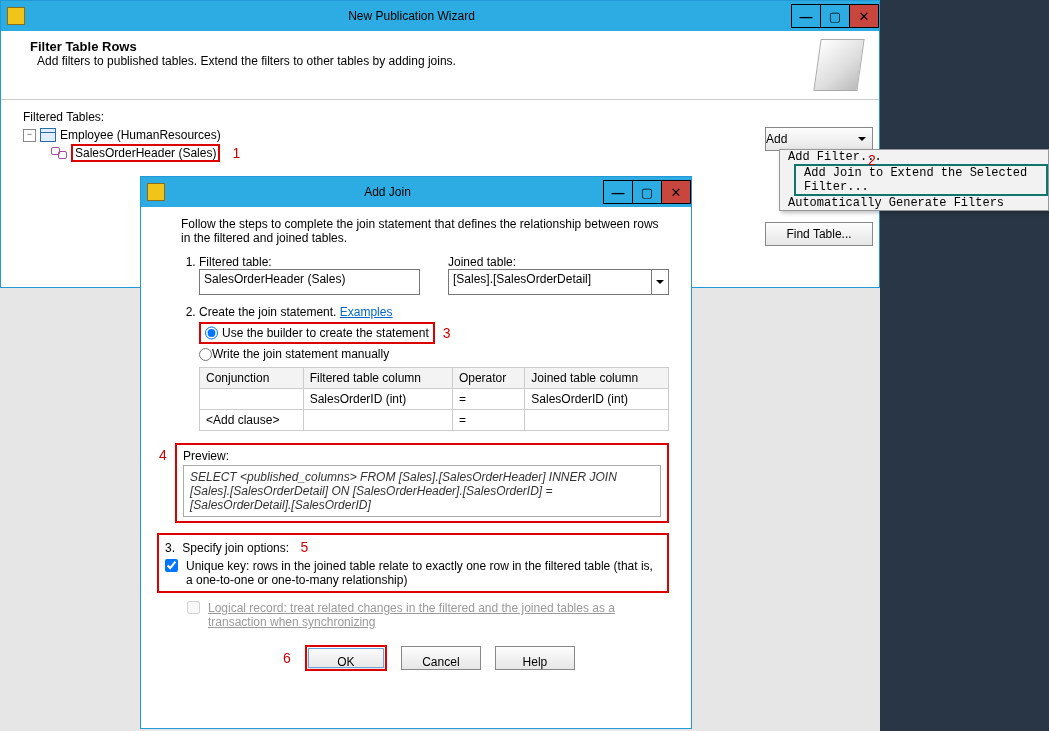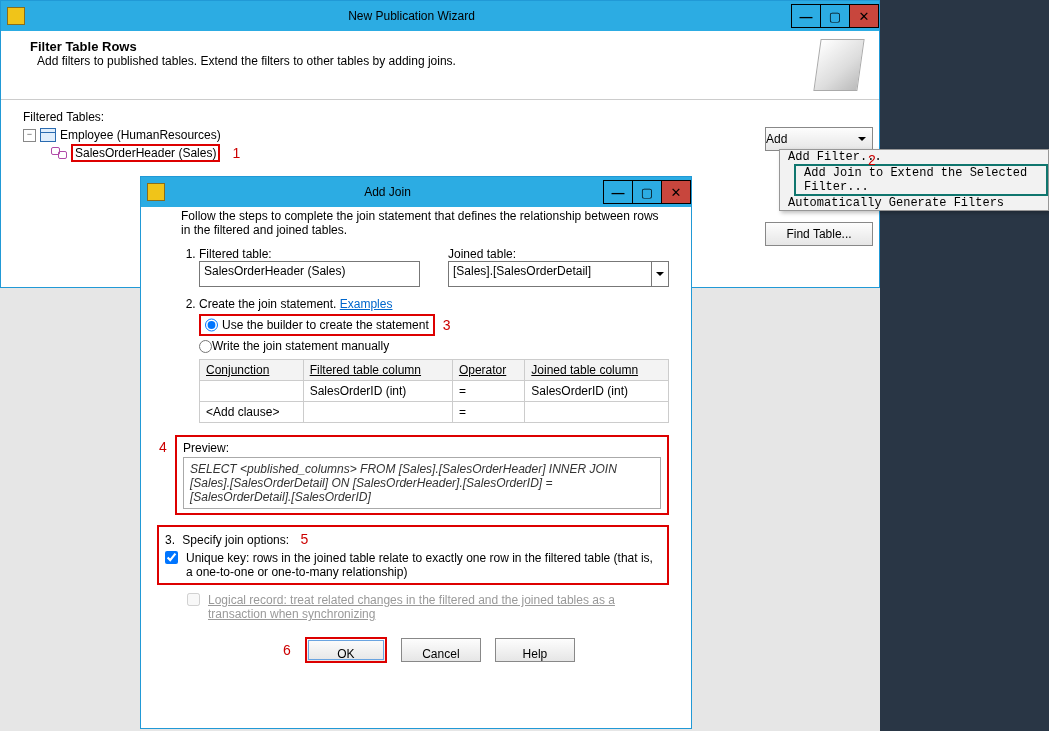--- a/index.html
+++ b/index.html
@@ -43,38 +43,38 @@
   .sbtn .caret{margin-left:auto;margin-right:6px;border:4px solid transparent;
                border-top-color:#000;transform:translateY(2px);}
   .menu{position:absolute;left:779px;top:149px;width:268px;background:#f2f2f2;
         border:1px solid #979797;box-shadow:2px 2px 4px rgba(0,0,0,.25);z-index:40;}
   .mitem{padding:0 8px;font-family:Liberation Mono, monospace;}
   .mitem.sel{border:2px solid #0f766e;margin-left:14px;}
   .num2{position:absolute;left:868px;top:152px;color:#c00;font-size:14px;z-index:50;}
   
   .win2{position:absolute;left:140px;top:176px;width:552px;height:553px;background:#fff;
         border:1px solid #2199d6;box-sizing:border-box;z-index:30;}
-  .content2{padding:2px 22px 10px 40px;}
+  .content2{padding:10px 22px 10px 40px;}
   ol.steps{list-style:decimal;margin:10px 0 0 0;padding-left:18px;}
   ol.steps>li{margin-bottom:10px;}
   .pair{display:flex;gap:28px;margin-top:4px;}
   .pair .col{flex:1;}
   .txtbox{height:20px;border:1px solid #777;background:#fff;padding:2px 4px;overflow:hidden;}
   .combo{display:flex;}
   .combo .cb{width:16px;border:1px solid #777;border-left:0;
              display:flex;align-items:center;justify-content:center;}
   .caret-sm{border:4px solid transparent;border-top-color:#000;transform:translateY(2px);}
   .radio-row{display:flex;align-items:center;margin:3px 0;}
   input[type=radio],input[type=checkbox]{margin:0;}
   .hl3{display:inline-flex;border:2px solid #d00;padding:2px 4px;}
   .jtable{border:1px solid #aaa;border-collapse:collapse;width:100%;margin-top:6px;
           font-size:12px;}
   .jtable th,.jtable td{border:1px solid #ccc;padding:3px 6px;text-align:left;
           background:#fff;font-weight:normal;}
-  .jtable th{background:#f3f3f3;text-decoration:underline;}
+  .jtable th{background:#f3f3f3;}
   .box4{border:2px solid #d00;padding:4px 6px;margin-top:12px;margin-left:-24px;}
   .preview-box{border:1px solid #aaa; background:#fff;padding:4px 6px;font-style:italic;
                color:#333;margin-top:2px;}
   .box5{border:2px solid #d00;padding:4px 6px;margin-top:10px;margin-left:-24px;}
   .chk-row{display:flex;gap:8px;align-items:flex-start;margin-top:4px;}
   .disabled{color:#9a9a9a;}
   .btnrow{display:flex;gap:14px;justify-content:center;margin-top:16px;align-items:center;}
   .btn{width:78px;height:22px;border:1px solid #888;background:linear-gradient(#fdfdfd,#e6e6e6);
        display:flex;align-items:flex-end;justify-content:center;}
   .btn.ok{border:2px solid #d00;outline:1px solid #6aa4e0;outline-offset:-4px;}

